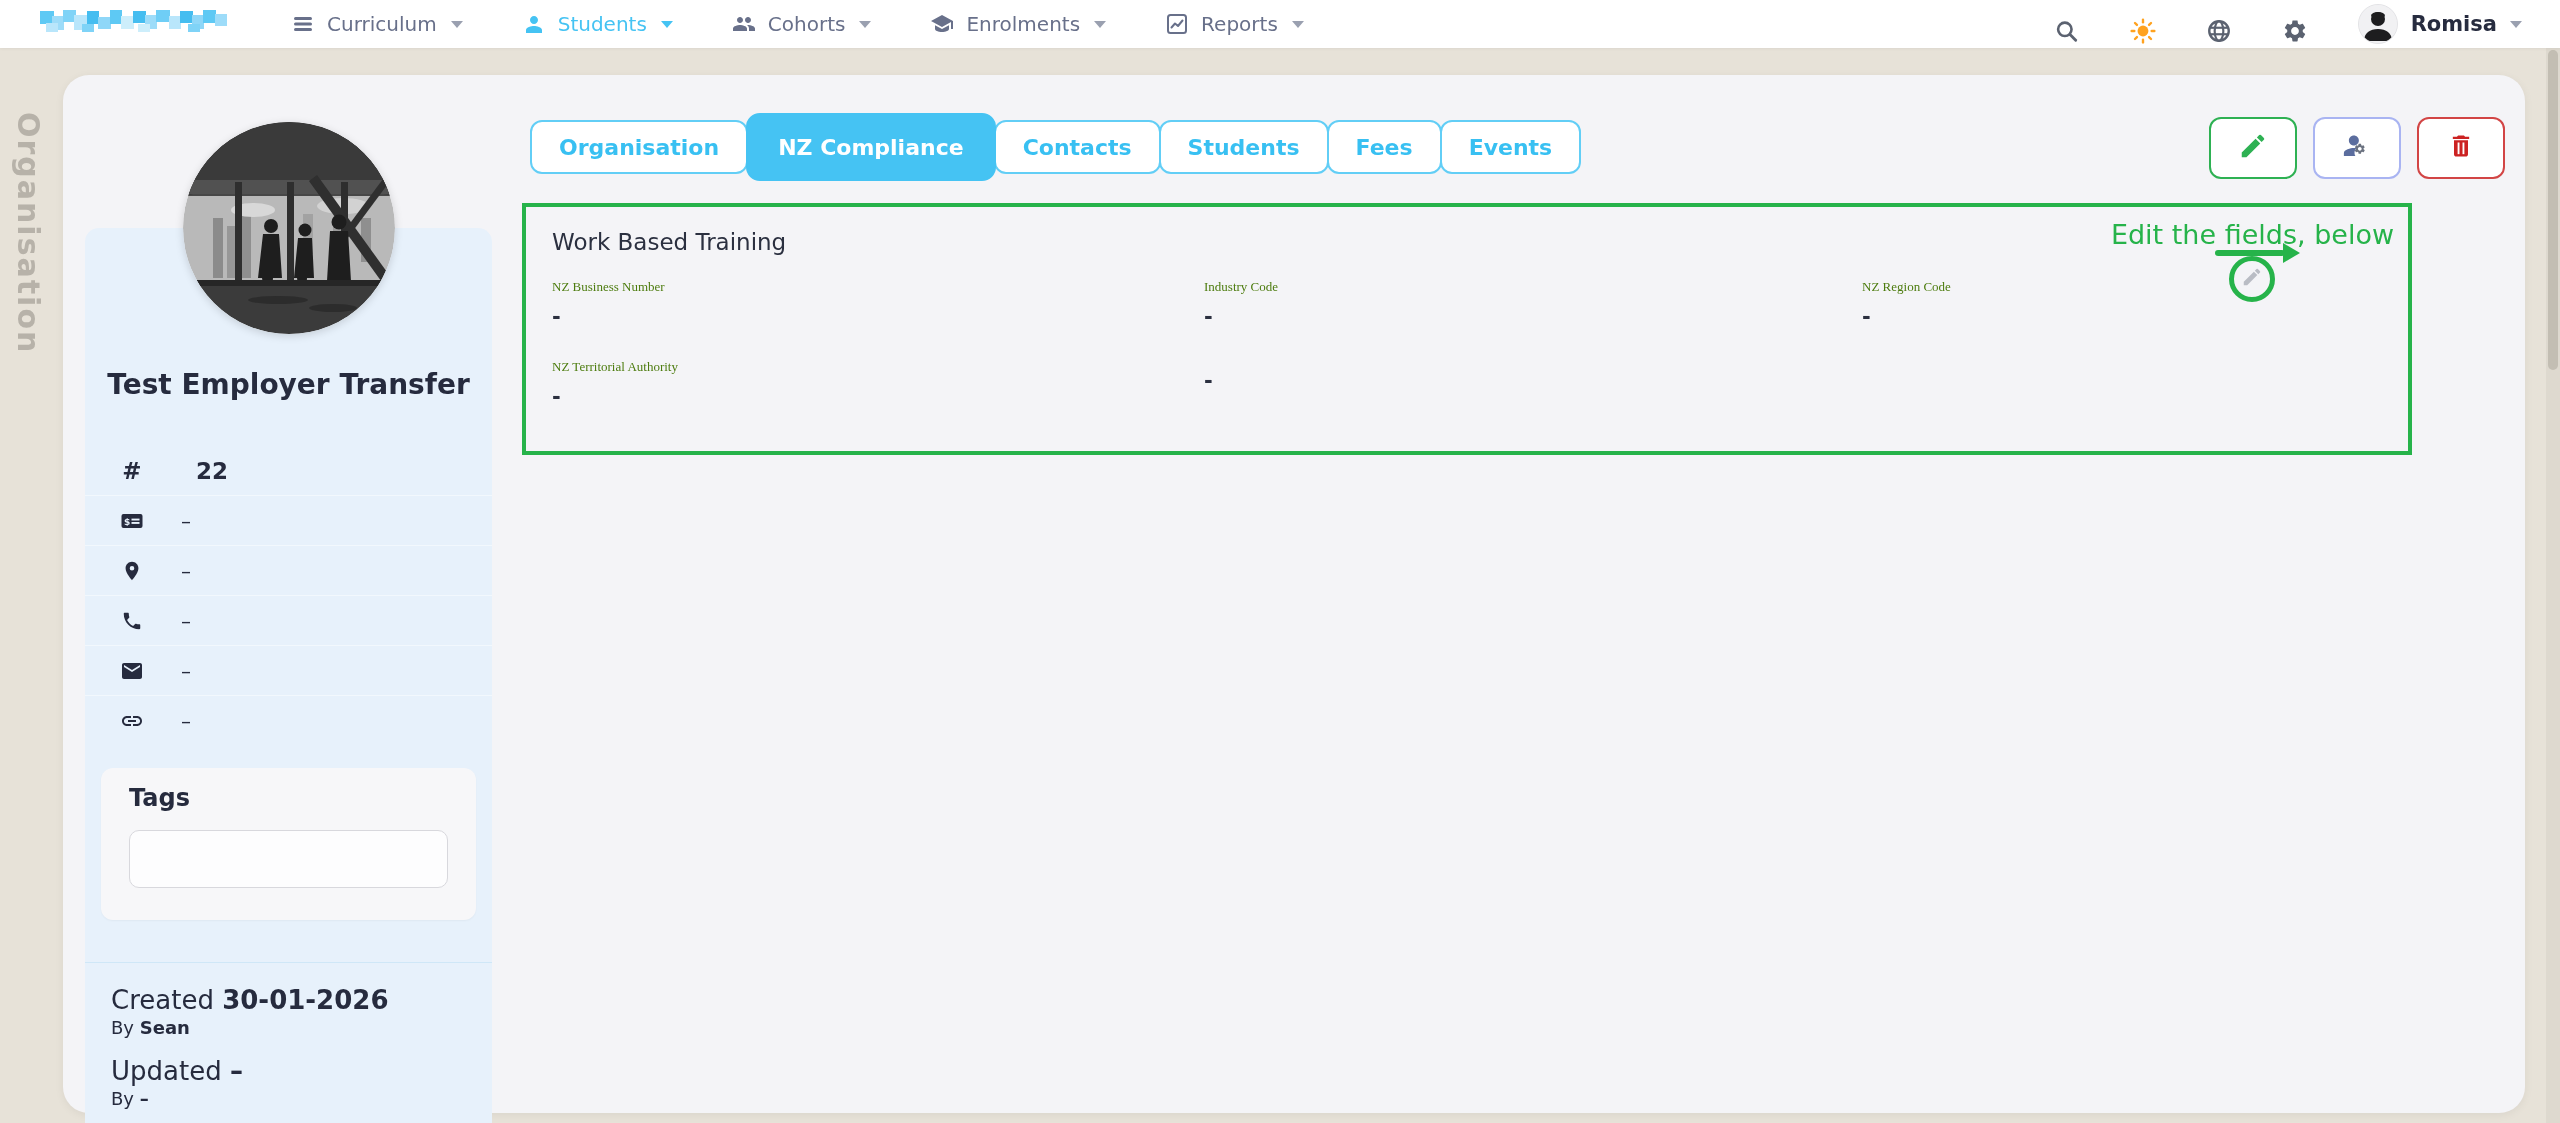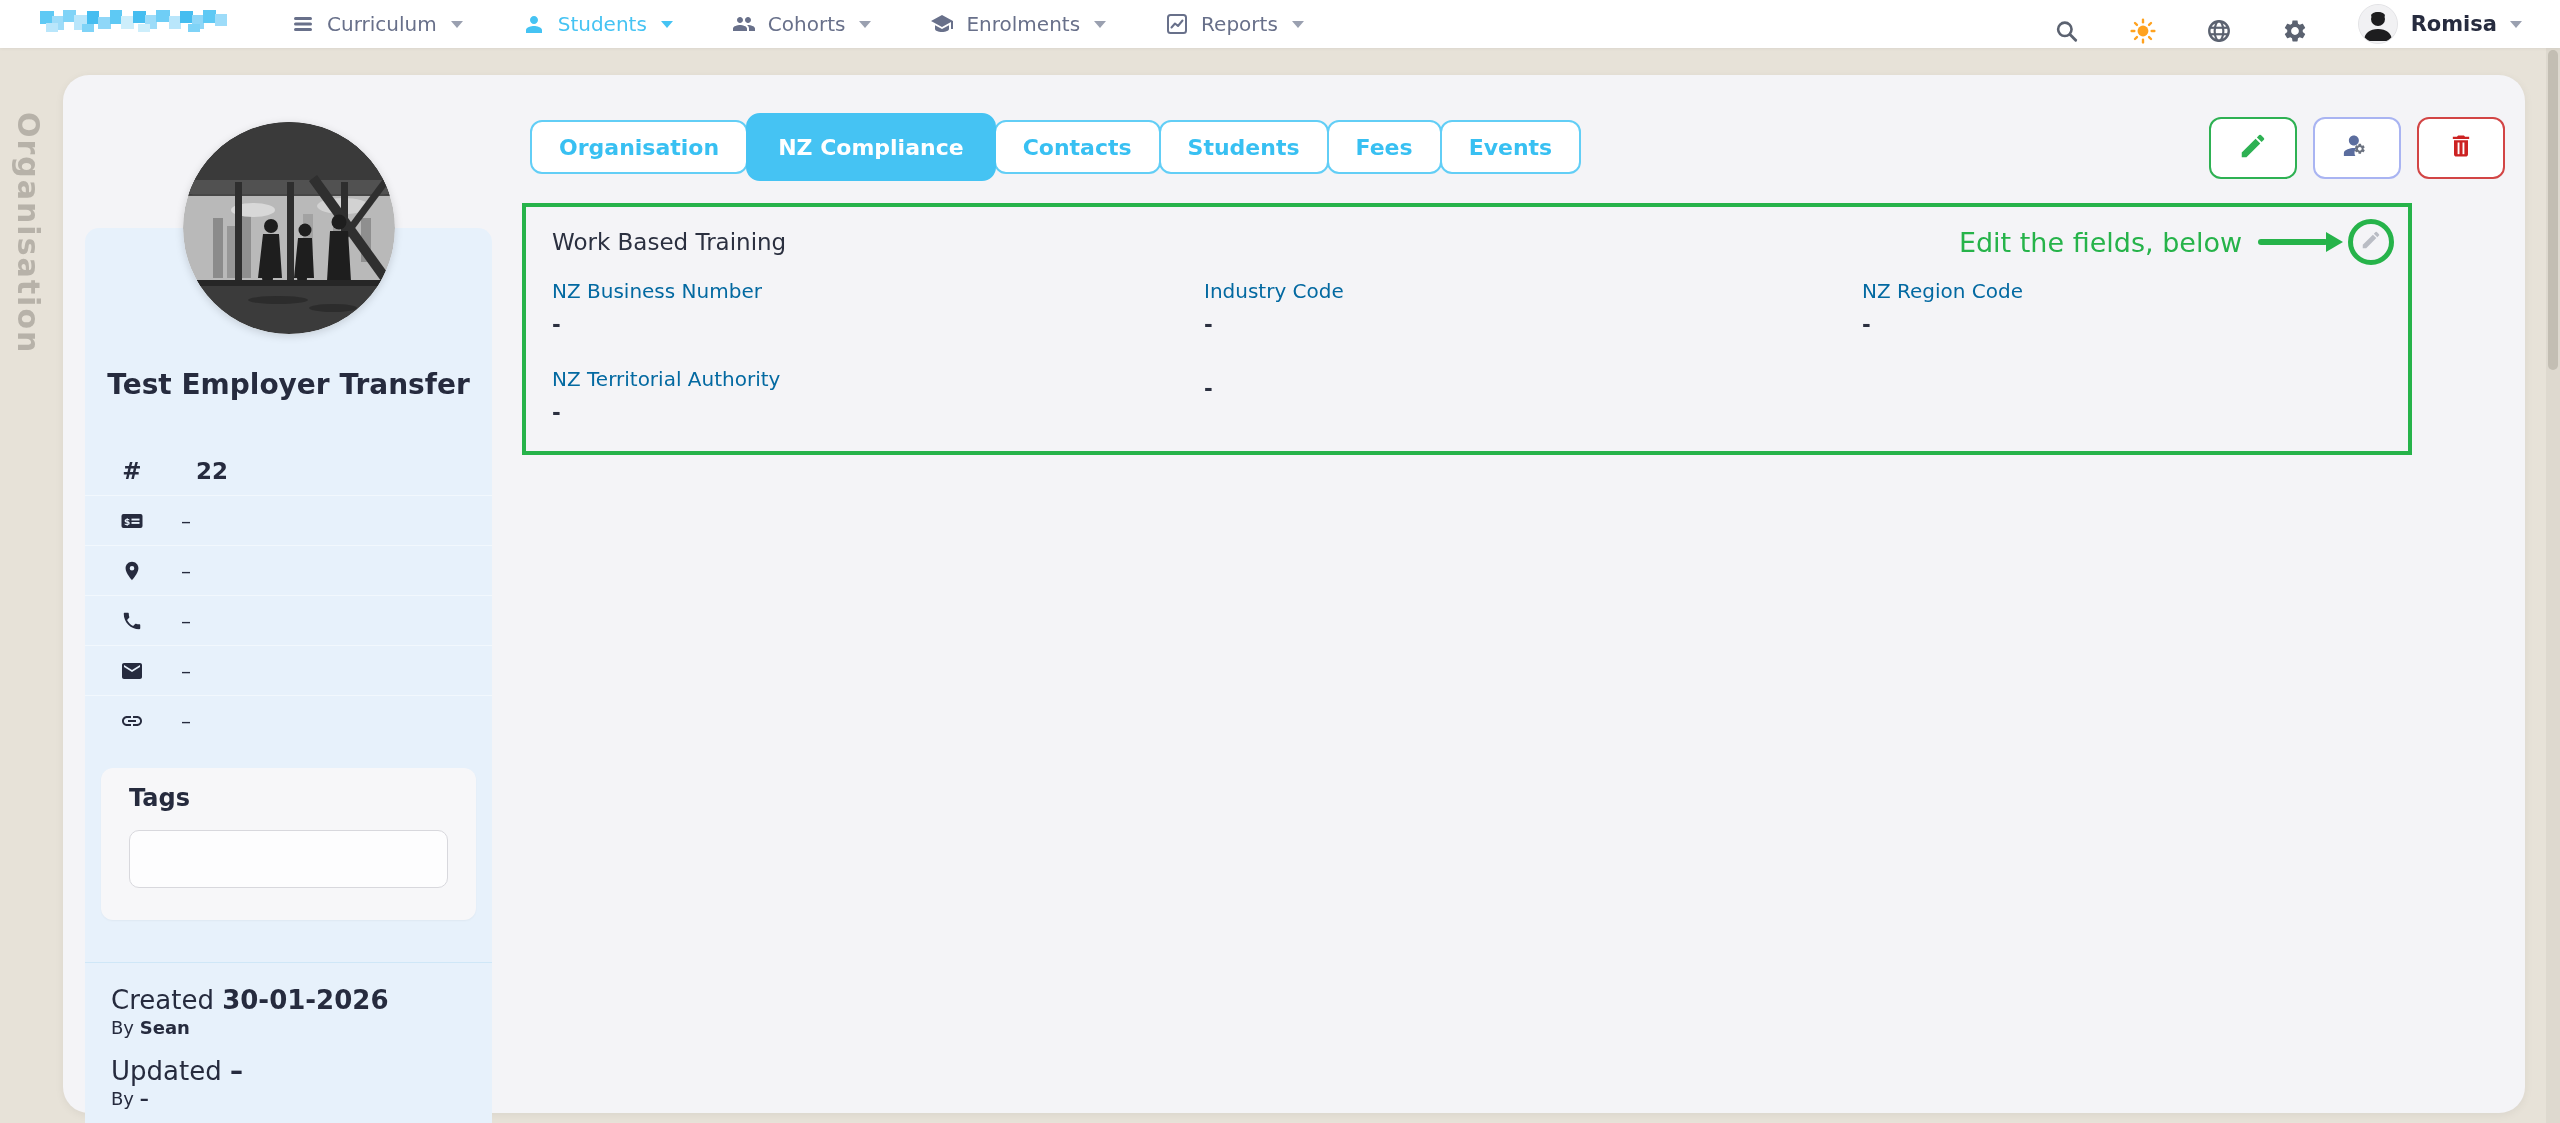--- a/index.html
+++ b/index.html
@@ -56,27 +56,27 @@
   
   .actions { position:absolute; right:20px; top:42px; display:flex; gap:16px; }
   .action-btn { width:88px; height:62px; background:#ffffff; border-radius:12px; display:flex; align-items:center; justify-content:center; border:2px solid; cursor:pointer; }
   .action-btn.edit { border-color:#2eb153; }
   .action-btn.users { border-color:#a9b4f2; }
   .action-btn.delete { border-color:#d24545; }
 
   
   .panel { position:absolute; left:459px; top:128px; width:1890px; height:252px; border:4px solid #26b34a; border-radius:0; }
   .panel-title { position:absolute; left:26px; top:22px; font-size:23px; font-weight:500; color:#2b3040; }
-  .annotation { position:absolute; right:14px; top:12px; display:flex; align-items:center; }
+  .annotation { position:absolute; right:14px; top:12px; display:flex; align-items:center;flex-direction:column; }
   .annotation-text { font-size:27px; color:#26b34a; }
   .annotation-arrow { width:70px; height:6px; background:#26b34a; border-radius:3px; margin:0 20px 0 16px; position:relative; }
   .annotation-arrow::after { content:''; position:absolute; right:-15px; top:-7px; border-left:17px solid #26b34a; border-top:10px solid transparent; border-bottom:10px solid transparent; }
   .annotation-circle { width:46px; height:46px; border-radius:50%; border:5px solid #26b34a; background:#f4f4f7; display:flex; align-items:center; justify-content:center; }
   .fields-grid { position:absolute; left:26px; top:72px; right:26px; display:grid; grid-template-columns:652px 658px 1fr; row-gap:30px; }
-  .field-label { font-size:20px; color:#0369a1; }
+  .field-label { font-size:13px; color:#4d7c0f;font-family:Liberation Serif, serif; }
   .field-value { font-size:21px; font-weight:700; color:#2b3040; margin-top:10px; }
 </style>
 </head>
 <body>
 
 <div class="navbar">
   <div class="logo">
     <svg viewBox="0 0 200 34" width="200" height="34">
       <g>
         <rect x="2" y="4" width="14" height="13" fill="#5ec9f4"></rect>

